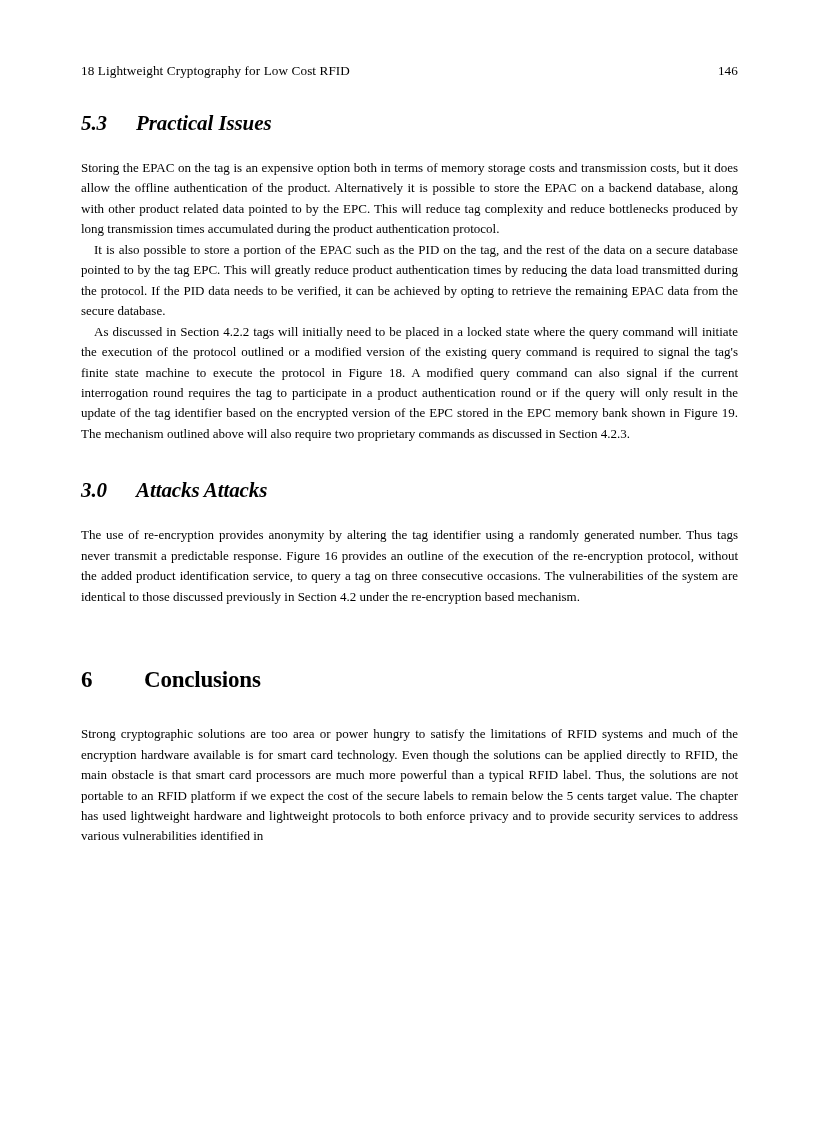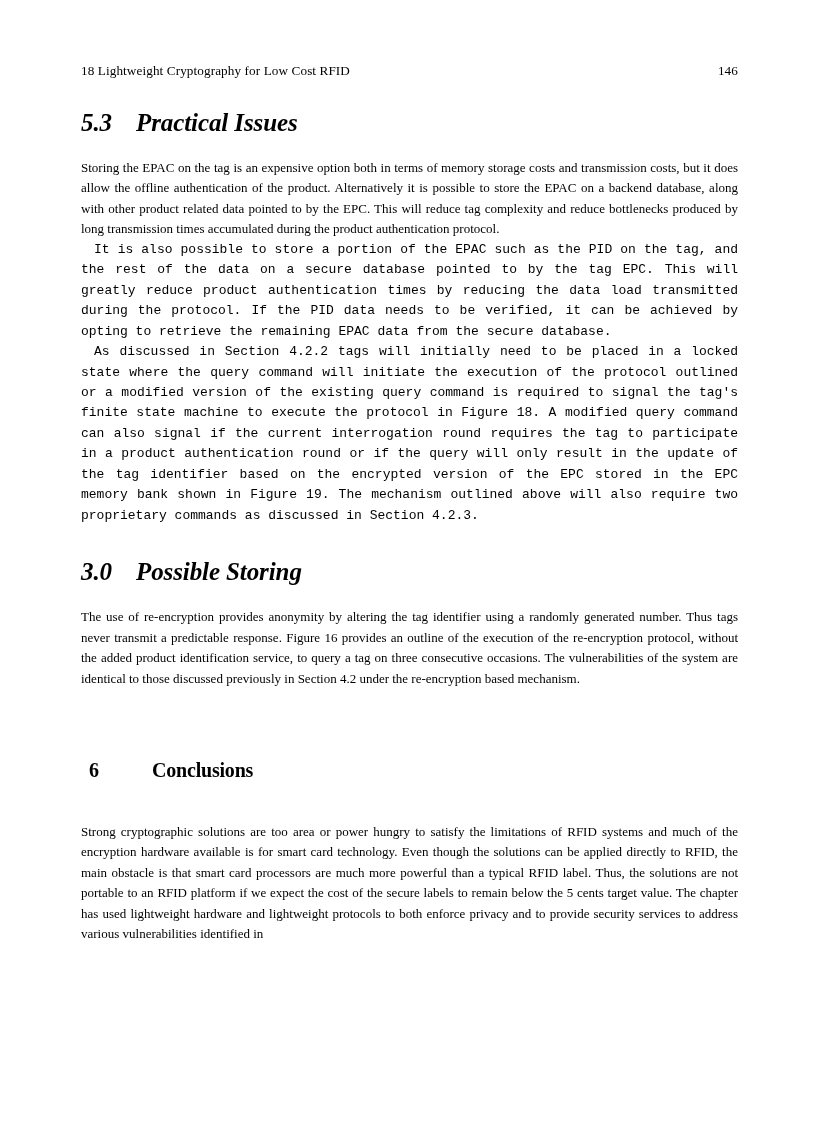--- a/index.html
+++ b/index.html
@@ -54,35 +54,35 @@
   
   .flow {
     position: absolute;
     left: 0;
     top: 100px;
     width: 657px;
   }
 
   h2.sec-head {
     margin: 0;
-    font-size: 25px;
+    font-size: 21px;
     line-height: 26px;
     font-weight: bold;
     font-style: italic;
     letter-spacing: -0.1px;
     white-space: nowrap;
   }
   h2.sec-head .num {
     display: inline-block;
     width: 55px;
   }
 
   h1.chap-head {
-    margin: 8px;
-    font-size: 20px;
+    margin: 0;
+    font-size: 23px;
     line-height: 32px;
     font-weight: bold;
     font-style: normal;
     letter-spacing: -0.2px;
     white-space: nowrap;
   }
   h1.chap-head .num {
     display: inline-block;
     width: 63px;
   }
@@ -92,21 +92,20 @@
     font-size: 13px;
     line-height: 20.45px;
     text-align: justify;
     text-justify: inter-word;
     hyphens: manual;
     letter-spacing: 0px;
     word-spacing: 0px;
   }
   p.body.indent {
     text-indent: 13px;
-    font-family: Liberation Mono, monospace;
   }
 
   
   .sp-head-before-53 { height: 10px; }
   .sp-after-53 { height: 22px; }
   .sp-before-54 { height: 33px; }
   .sp-after-54 { height: 22px; }
   .sp-before-6 { height: 57px; }
   .sp-after-6 { height: 28px; }
 </style>
@@ -131,21 +130,21 @@
 
       <div class="sp-after-53"></div>
 
       <p class="body">Storing the EPAC on the tag is an expensive option both in terms of memory storage costs and transmission costs, but it does allow the offline authentication of the product. Alternatively it is possible to store the EPAC on a backend database, along with other product related data pointed to by the EPC. This will reduce tag complexity and reduce bottlenecks produced by long transmission times accumulated during the product authentication protocol.</p>
       <p class="body indent">It is also possible to store a portion of the EPAC such as the PID on the tag, and the rest of the data on a secure database pointed to by the tag EPC. This will greatly reduce product authentication times by reducing the data load transmitted during the protocol. If the PID data needs to be verified, it can be achieved by opting to retrieve the remaining EPAC data from the secure database.</p>
       <p class="body indent">As discussed in Section 4.2.2 tags will initially need to be placed in a locked state where the query command will initiate the execution of the protocol outlined or a modified version of the existing query command is required to signal the tag's finite state machine to execute the protocol in Figure 18. A modified query command can also signal if the current interrogation round requires the tag to participate in a product authentication round or if the query will only result in the update of the tag identifier based on the encrypted version of the EPC stored in the EPC memory bank shown in Figure 19. The mechanism outlined above will also require two proprietary commands as discussed in Section 4.2.3.</p>
 
       <div class="sp-before-54"></div>
 
       <h2 class="sec-head">
-        <span class="num">3.0</span><span>Possible Storing</span>
+        <span class="num">3.0</span><span>Attacks Attacks</span>
       </h2>
 
       <div class="sp-after-54"></div>
 
       <p class="body">The use of re-encryption provides anonymity by altering the tag identifier using a randomly generated number. Thus tags never transmit a predictable response. Figure 16 provides an outline of the execution of the re-encryption protocol, without the added product identification service, to query a tag on three consecutive occasions. The vulnerabilities of the system are identical to those discussed previously in Section 4.2 under the re-encryption based mechanism.</p>
 
       <div class="sp-before-6"></div>
 
       <h1 class="chap-head">
         <span class="num">6</span><span>Conclusions</span>

